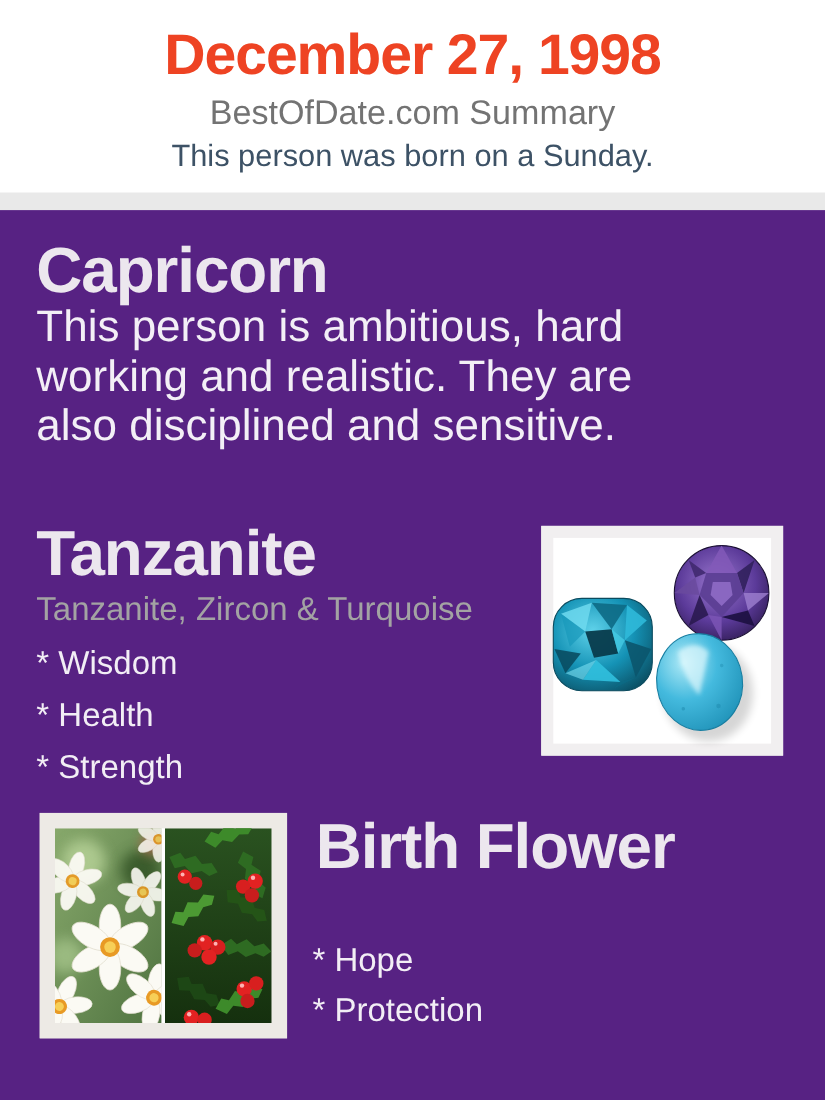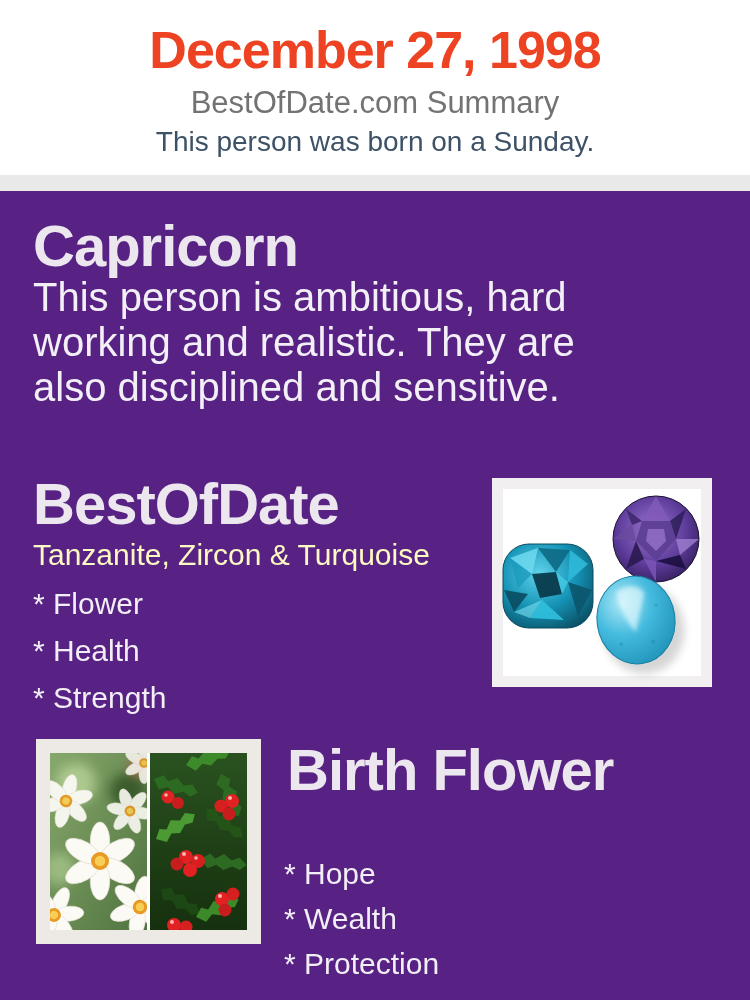--- a/index.html
+++ b/index.html
@@ -12,21 +12,21 @@
   .date-title{margin:0;padding-top:24px;font-size:52px;line-height:1;font-weight:700;color:#ee4323;letter-spacing:-1px;}
   .site-summary{margin-top:11px;font-size:31px;line-height:1;color:#737373;}
   .born-line{margin-top:10px;font-size:28px;line-height:1;color:#3d5266;}
   .divider{position:absolute;top:175px;left:0;width:750px;height:16px;background:#e9e9e9;}
   
   .main{position:absolute;top:191px;left:0;width:750px;height:809px;background:#572283;color:#f3eff6;}
   .big-heading{position:absolute;margin:0;font-weight:700;font-size:58px;line-height:1;letter-spacing:-1px;color:#ece7ee;}
   .zodiac-title{left:33px;top:26px;}
   .zodiac-desc{position:absolute;left:33px;top:84px;width:600px;margin:0;font-size:40px;line-height:1.12;color:#f3eff6;}
   .birthstone-title{left:33px;top:284px;}
-  .sub-line{position:absolute;margin:0;color:#fef9c3;}
+  .sub-line{position:absolute;margin:0;color:#a3a3a3;}
   .stones-line{left:33px;top:349px;font-size:30px;line-height:1;}
   .traits{position:absolute;margin:0;padding:0;list-style:none;}
   .traits li{font-size:30px;line-height:1;margin:0 0 17px 0;color:#f2eef5;}
   .birthstone-traits{left:33px;top:398px;}
   .birthflower-title{left:287px;top:550px;}
   .flowers-line{left:288px;top:604px;font-size:40px;line-height:1;}
   .birthflower-traits{left:284px;top:668px;}
   .birthflower-traits li{margin-bottom:15px;}
   
   .gem-card{position:absolute;left:492px;top:287px;width:220px;height:209px;background:#f1eff0;}
@@ -44,24 +44,24 @@
     <div class="born-line">This person was born on a Sunday.</div>
   </header>
 
   <div class="divider"></div>
 
   <main class="main">
 
     <h2 class="big-heading zodiac-title">Capricorn</h2>
     <p class="zodiac-desc">This person is ambitious, hard working and realistic. They are also disciplined and sensitive.</p>
 
-    <h2 class="big-heading birthstone-title">BestOfDate</h2>
+    <h2 class="big-heading birthstone-title">Tanzanite</h2>
     <p class="sub-line stones-line">Tanzanite, Zircon &amp; Turquoise</p>
     <ul class="traits birthstone-traits">
-      <li>* Flower</li>
+      <li>* Wisdom</li>
       <li>* Health</li>
       <li>* Strength</li>
     </ul>
 
     <div class="gem-card">
       <svg viewBox="0 0 220 209">
         <defs>
           <radialGradient id="zg" cx="40%" cy="35%" r="75%">
             <stop offset="0%" stop-color="#5fd2ea"></stop>
             <stop offset="55%" stop-color="#1593b6"></stop>
@@ -213,18 +213,17 @@
           </g>
         </g>
 
         <rect x="111" y="14" width="3" height="177" fill="#ffffff"></rect>
       </svg>
     </div>
 
     <h2 class="big-heading birthflower-title">Birth Flower</h2>
     <ul class="traits birthflower-traits">
       <li>* Hope</li>
-      <li>* Wealth</li>
       <li>* Protection</li>
     </ul>
 
   </main>
 </div>
 
 </body></html>

